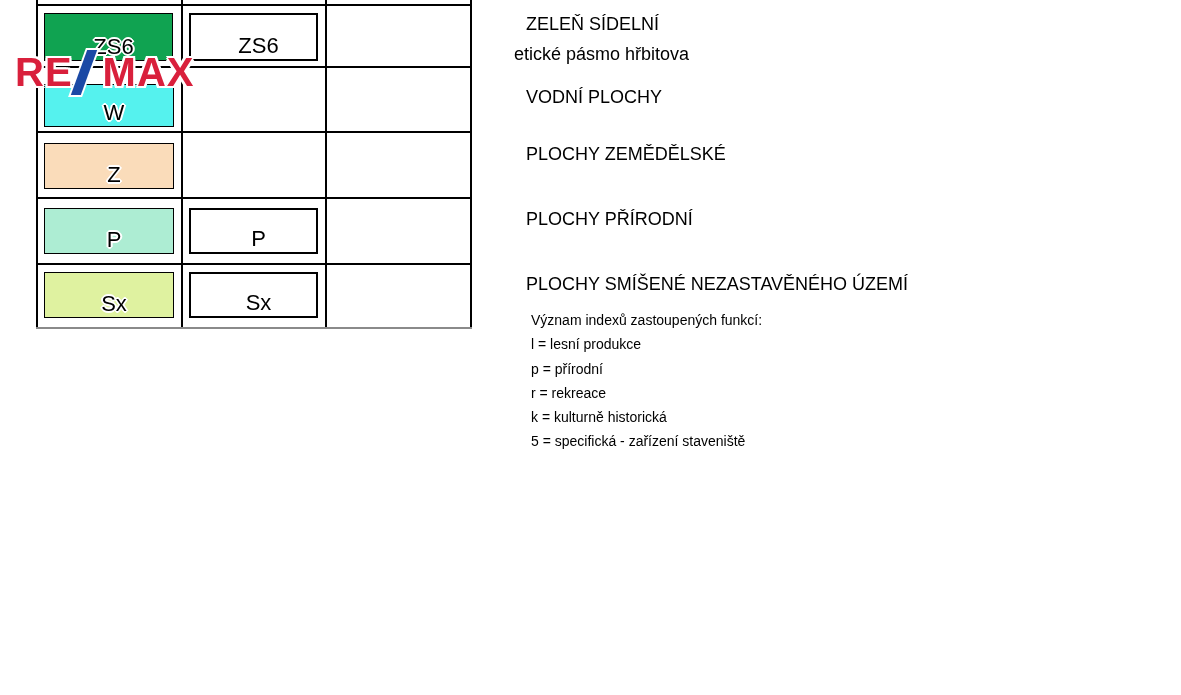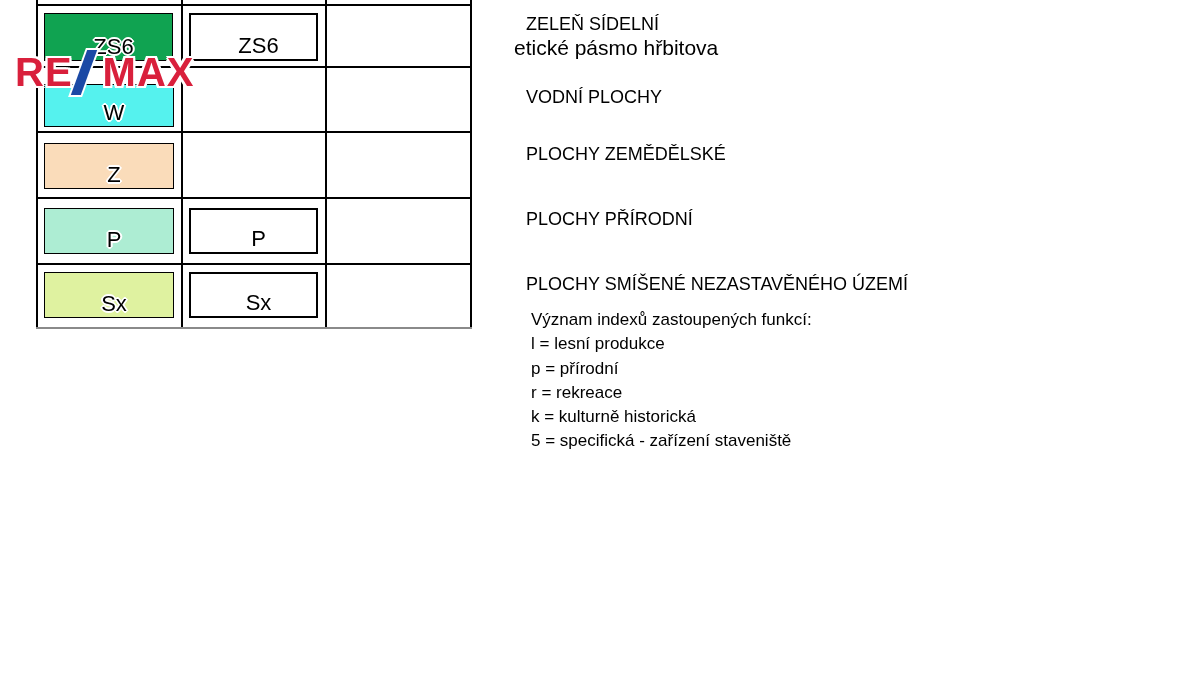--- a/index.html
+++ b/index.html
@@ -34,23 +34,23 @@
   .c-zs6{background-color:#10A351;}
   .c-w{background-color:#55F2EE;}
   .c-z{background-color:#FADCBA;}
   .c-p{background-color:#ADEDD3;}
   .c-p-t{background-color:#C6F1E2;}
   .c-sx{background-color:#DFF2A0;}
   .c-sx-t{background-color:#EAF6C5;}
 
   
   .desc{position:absolute;left:514px;font-size:18px;line-height:24px;white-space:nowrap;margin-left:12px;}
-  .subdesc{position:absolute;left:514px;font-size:21px;line-height:22px;white-space:nowrap;}
+  .subdesc{position:absolute;left:514px;font-size:18px;line-height:22px;white-space:nowrap;margin-top:6px;}
 
-  .note{position:absolute;left:531px;top:308px;font-size:17px;line-height:24.3px;white-space:nowrap;}
+  .note{position:absolute;left:531px;top:308px;font-size:14px;line-height:24.3px;white-space:nowrap;}
   .note div{height:24.3px;}
 
   
   .remax{
     position:absolute;left:7px;top:50px;z-index:10;
     font-weight:bold;font-size:40px;letter-spacing:1px;white-space:nowrap;
   }
   .remax .word{
     color:#D9203C;
     text-shadow:-2px 0 #fff,2px 0 #fff,0 -2px #fff,0 2px #fff,

